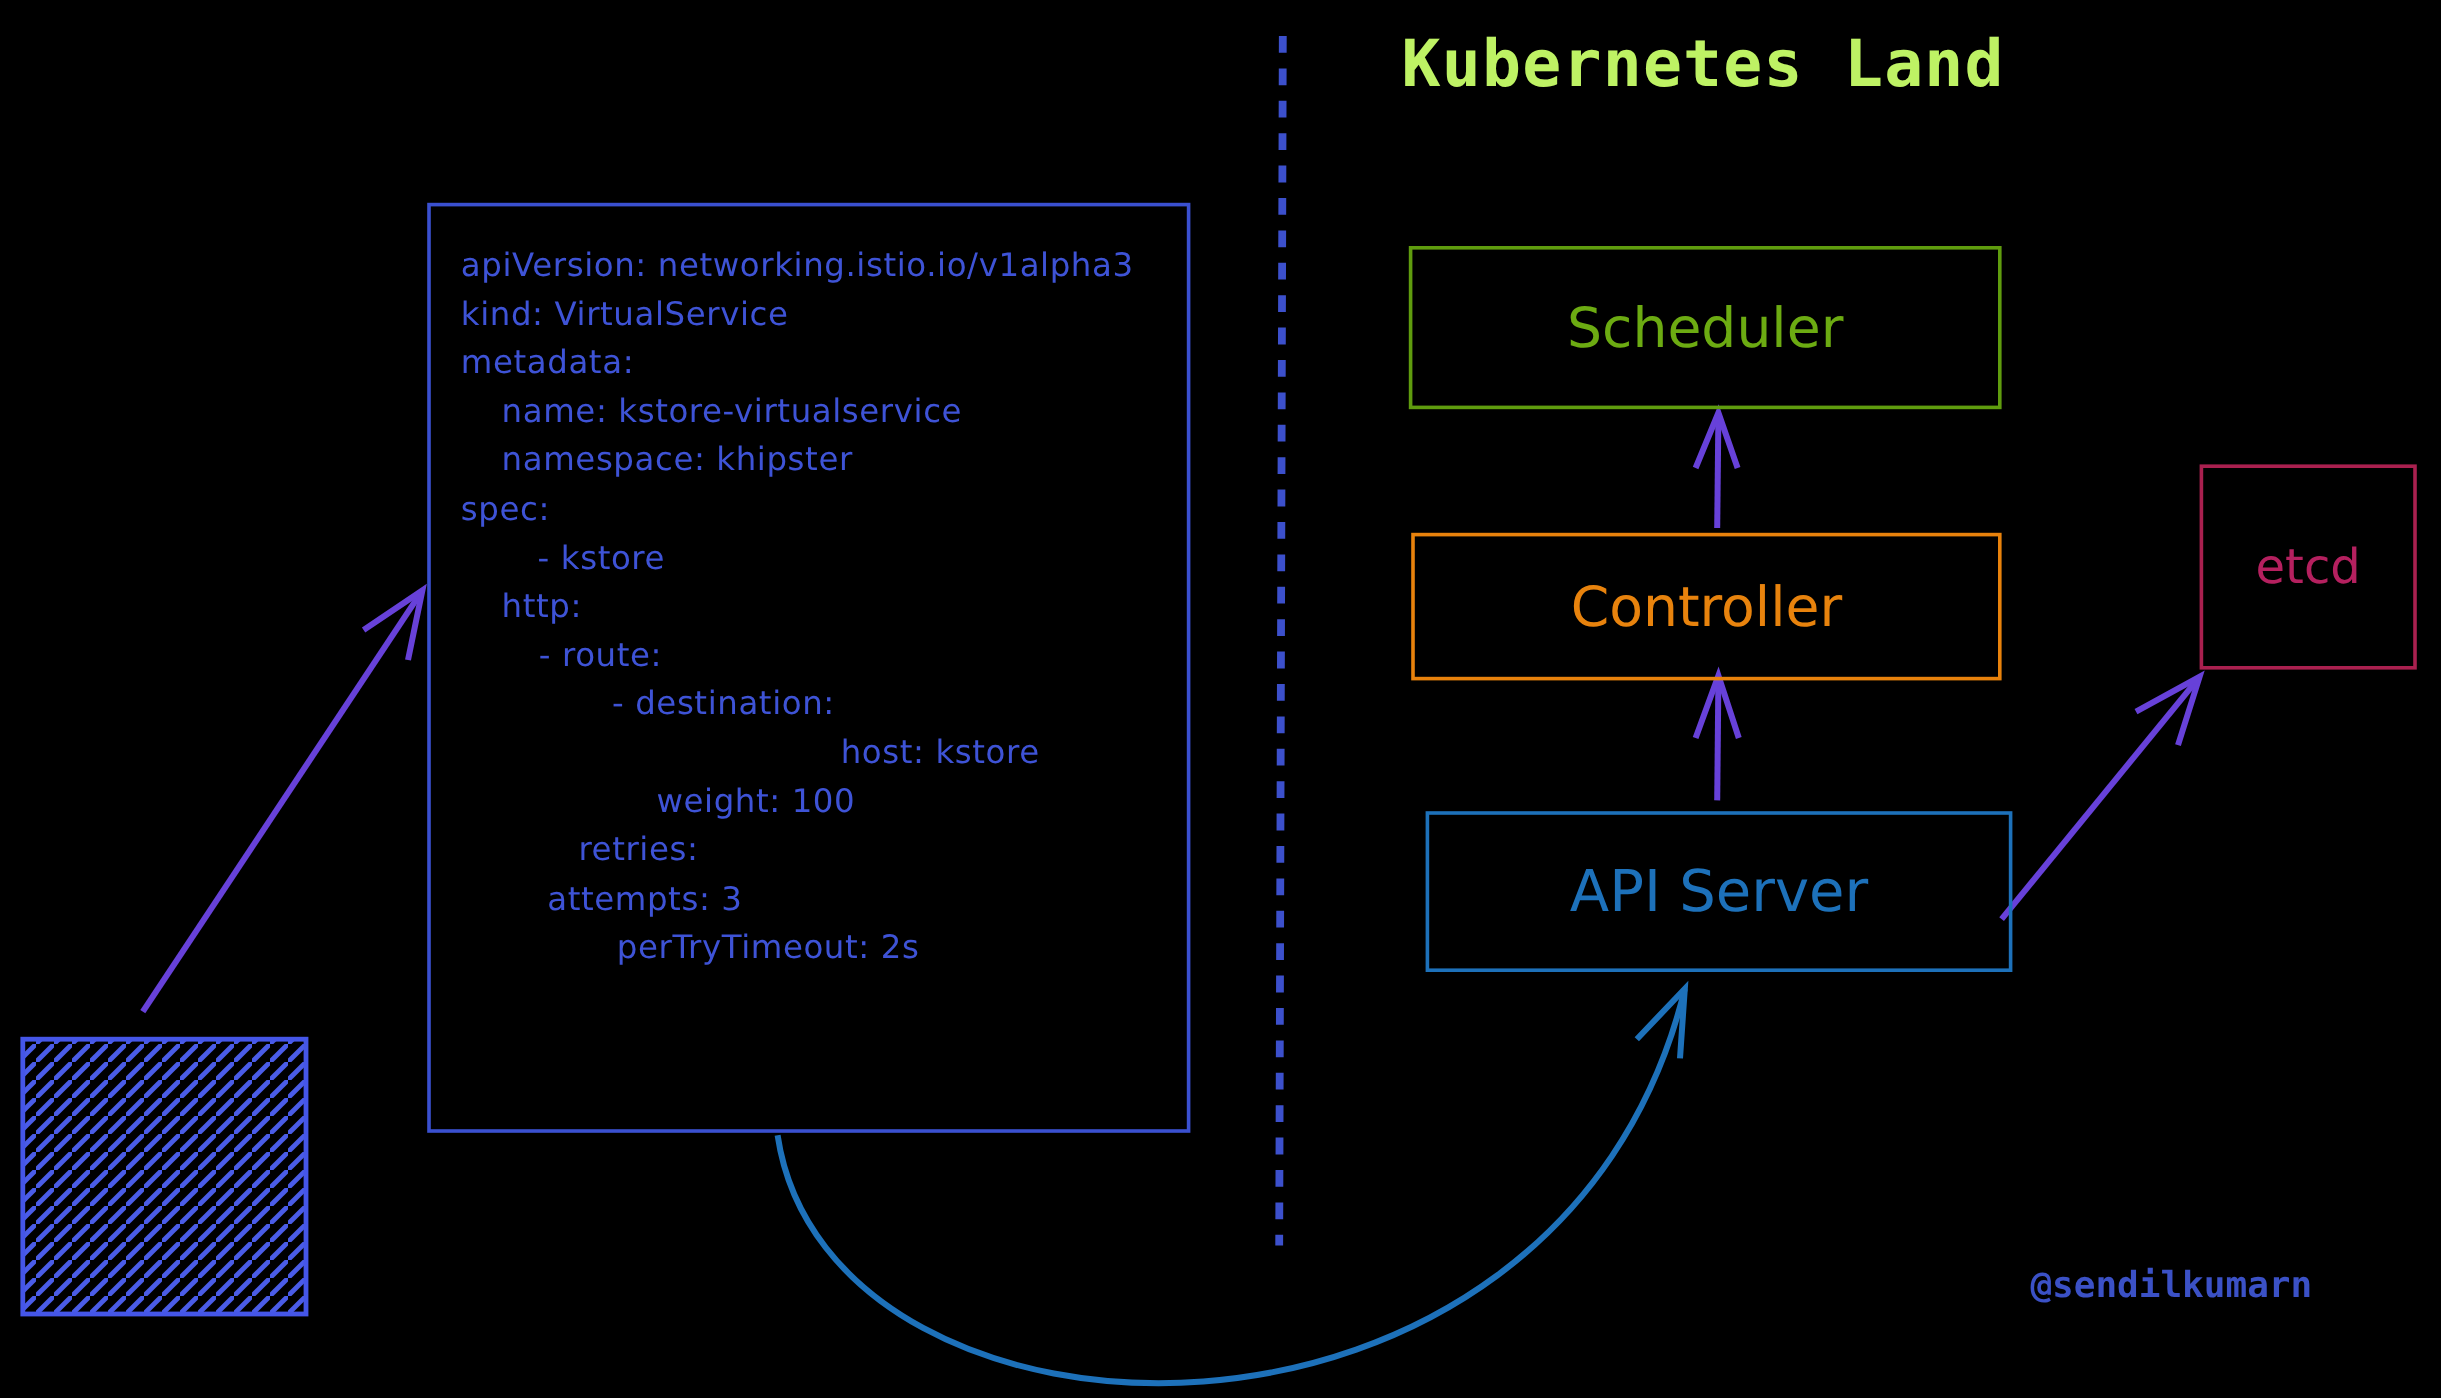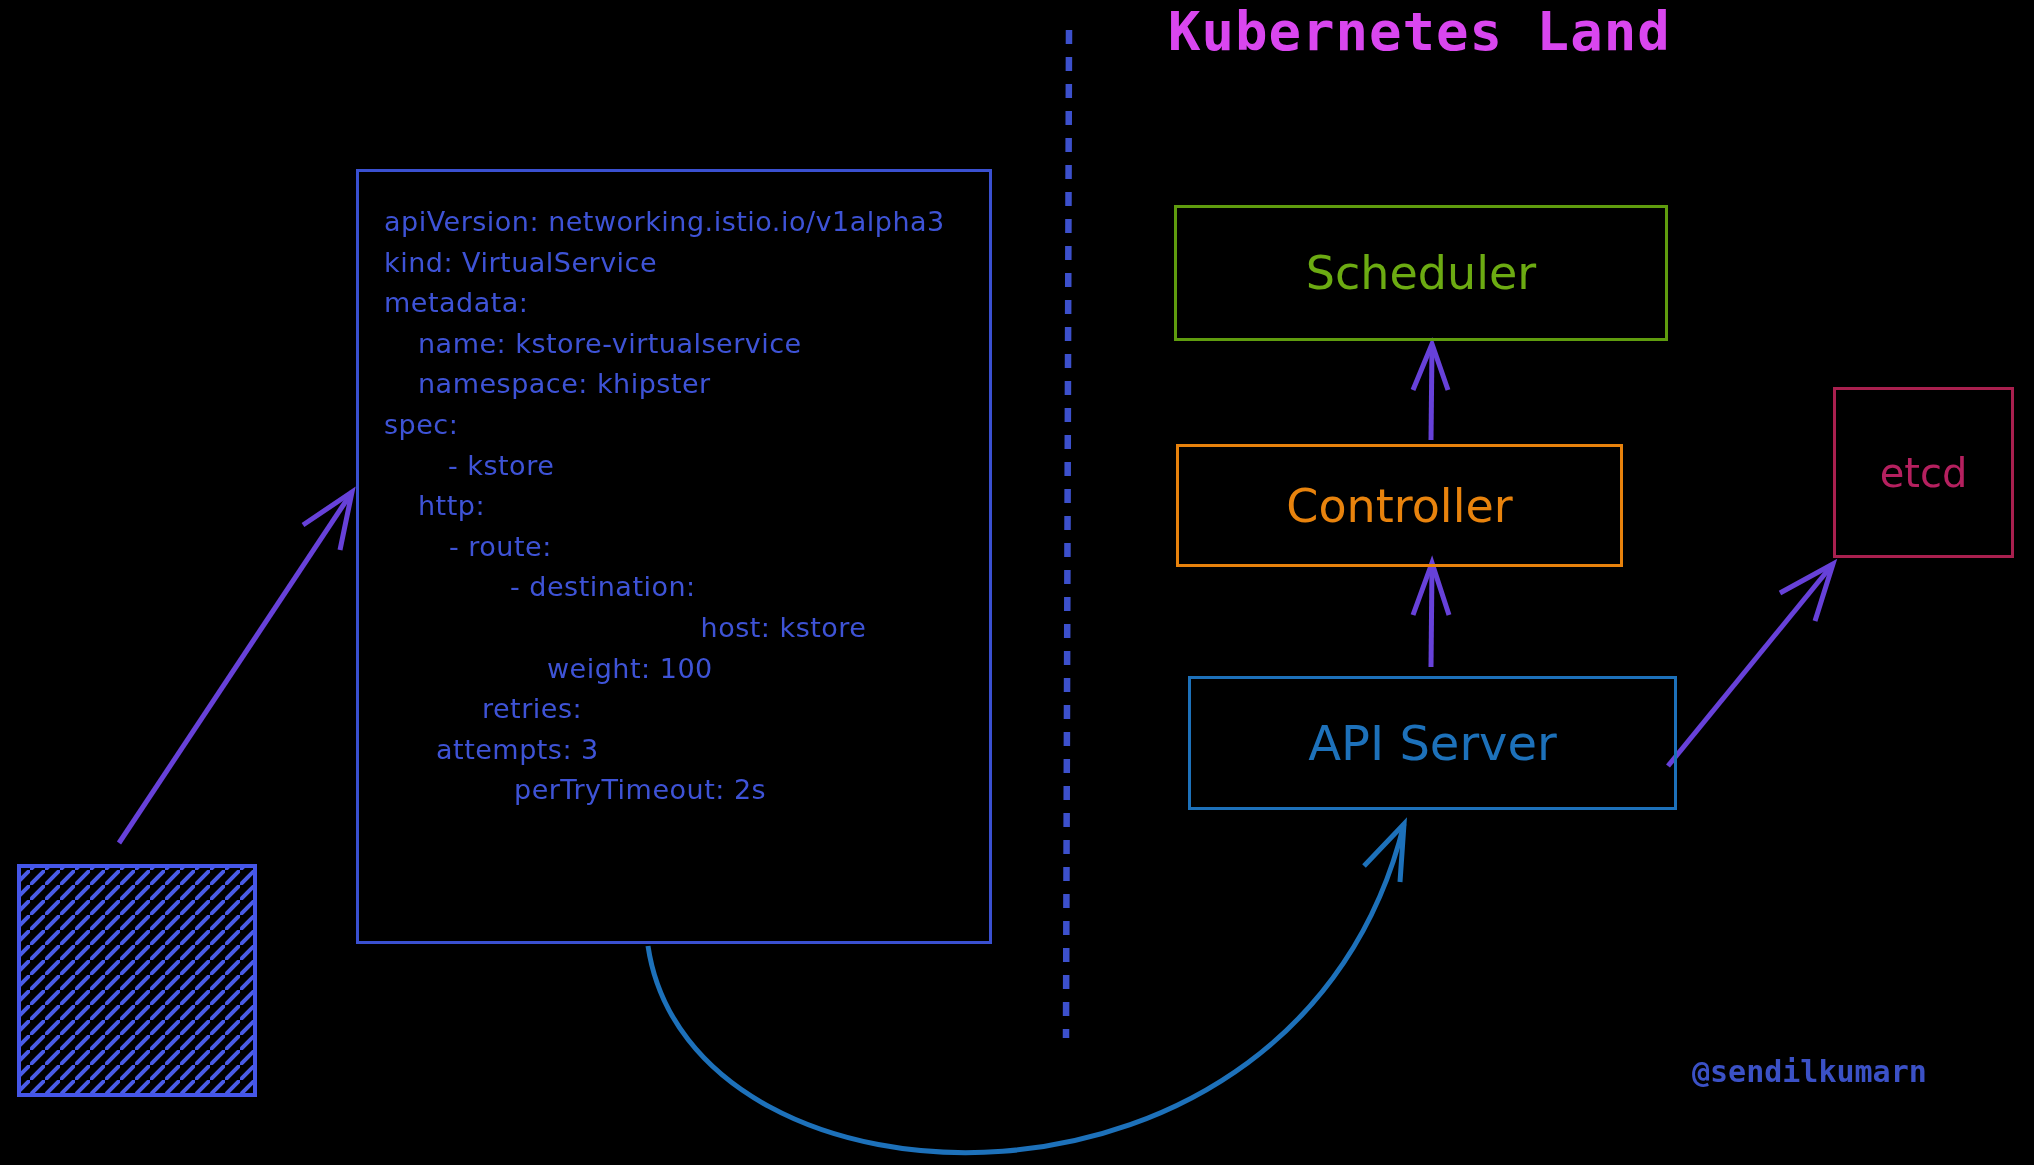--- a/index.html
+++ b/index.html
@@ -3,42 +3,42 @@
 <meta charset="utf-8">
 <style>
   html,body{margin:0;padding:0;background:#000;}
   .canvas{
     position:relative;width:2034px;height:1165px;background:#000;overflow:hidden;
     font-family:"DejaVu Sans",sans-serif;
   }
   .overlay{position:absolute;left:0;top:0;width:2034px;height:1165px;}
 
   .page-title{
-    position:absolute;left:1168px;top:0;margin:0;
+    position:absolute;left:1168px;top:22px;margin:0;
     font-family:"DejaVu Sans Mono",monospace;font-weight:bold;
-    font-size:54px;color:#d946ef;letter-spacing:1px;white-space:nowrap;
+    font-size:54px;color:#bef264;letter-spacing:1px;white-space:nowrap;
   }
 
   .yaml-box{
     position:absolute;left:356px;top:169px;width:636px;height:775px;
     border:3px solid #3a50d0;box-sizing:border-box;
   }
   .yaml-lines{position:absolute;left:356px;top:202px;width:636px;}
   .yline{
     height:40.6px;line-height:40.6px;font-size:27px;color:#3e53d6;
     white-space:nowrap;letter-spacing:0.5px;box-sizing:border-box;
   }
 
   .node{
     position:absolute;display:flex;align-items:center;justify-content:center;
     box-sizing:border-box;background:transparent;white-space:nowrap;
   }
   .node-scheduler{left:1174px;top:205px;width:494px;height:136px;border:3.5px solid #5f9c0e;}
   .node-scheduler .node-label{color:#6cab12;font-size:46px;}
-  .node-controller{left:1176px;top:444px;width:447px;height:123px;border:3.5px solid #e8820c;}
+  .node-controller{left:1176px;top:444px;width:492px;height:123px;border:3.5px solid #e8820c;}
   .node-controller .node-label{color:#e8830d;font-size:46px;}
   .node-api{left:1188px;top:676px;width:489px;height:134px;border:3.5px solid #1d71ba;}
   .node-api .node-label{color:#1d71ba;font-size:48px;}
   .node-etcd{left:1833px;top:387px;width:181px;height:171px;border:3px solid #a9204f;}
   .node-etcd .node-label{color:#b5205f;font-size:40px;}
 
   .watermark{
     position:absolute;left:1692px;top:1054px;
     font-family:"DejaVu Sans Mono",monospace;font-weight:bold;
     font-size:30px;color:#3b51c6;white-space:nowrap;
@@ -101,21 +101,21 @@
     <div class="yline" style="padding-left: 62px;">name: kstore-virtualservice</div>
     <div class="yline" style="padding-left: 62px;">namespace: khipster</div>
     <div class="yline" style="padding-left: 28px;">spec:</div>
     <div class="yline" style="padding-left: 92px;">- kstore</div>
     <div class="yline" style="padding-left: 62px;">http:</div>
     <div class="yline" style="padding-left: 93px;">- route:</div>
     <div class="yline" style="padding-left: 154px;">- destination:</div>
     <div class="yline" style="padding-left: 219px; text-align: center;">host: kstore</div>
     <div class="yline" style="padding-left: 191px;">weight: 100</div>
     <div class="yline" style="padding-left: 126px;">retries:</div>
-    <div class="yline" style="padding-left: 80px;">attempts: 3</div>
+    <div class="yline" style="padding-left: 100px;">attempts: 3</div>
     <div class="yline" style="padding-left: 158px;">perTryTimeout: 2s</div>
   </div>
 
   <div class="node node-scheduler">
     <span class="node-label">Scheduler</span>
   </div>
   <div class="node node-controller">
     <span class="node-label">Controller</span>
   </div>
   <div class="node node-api">

